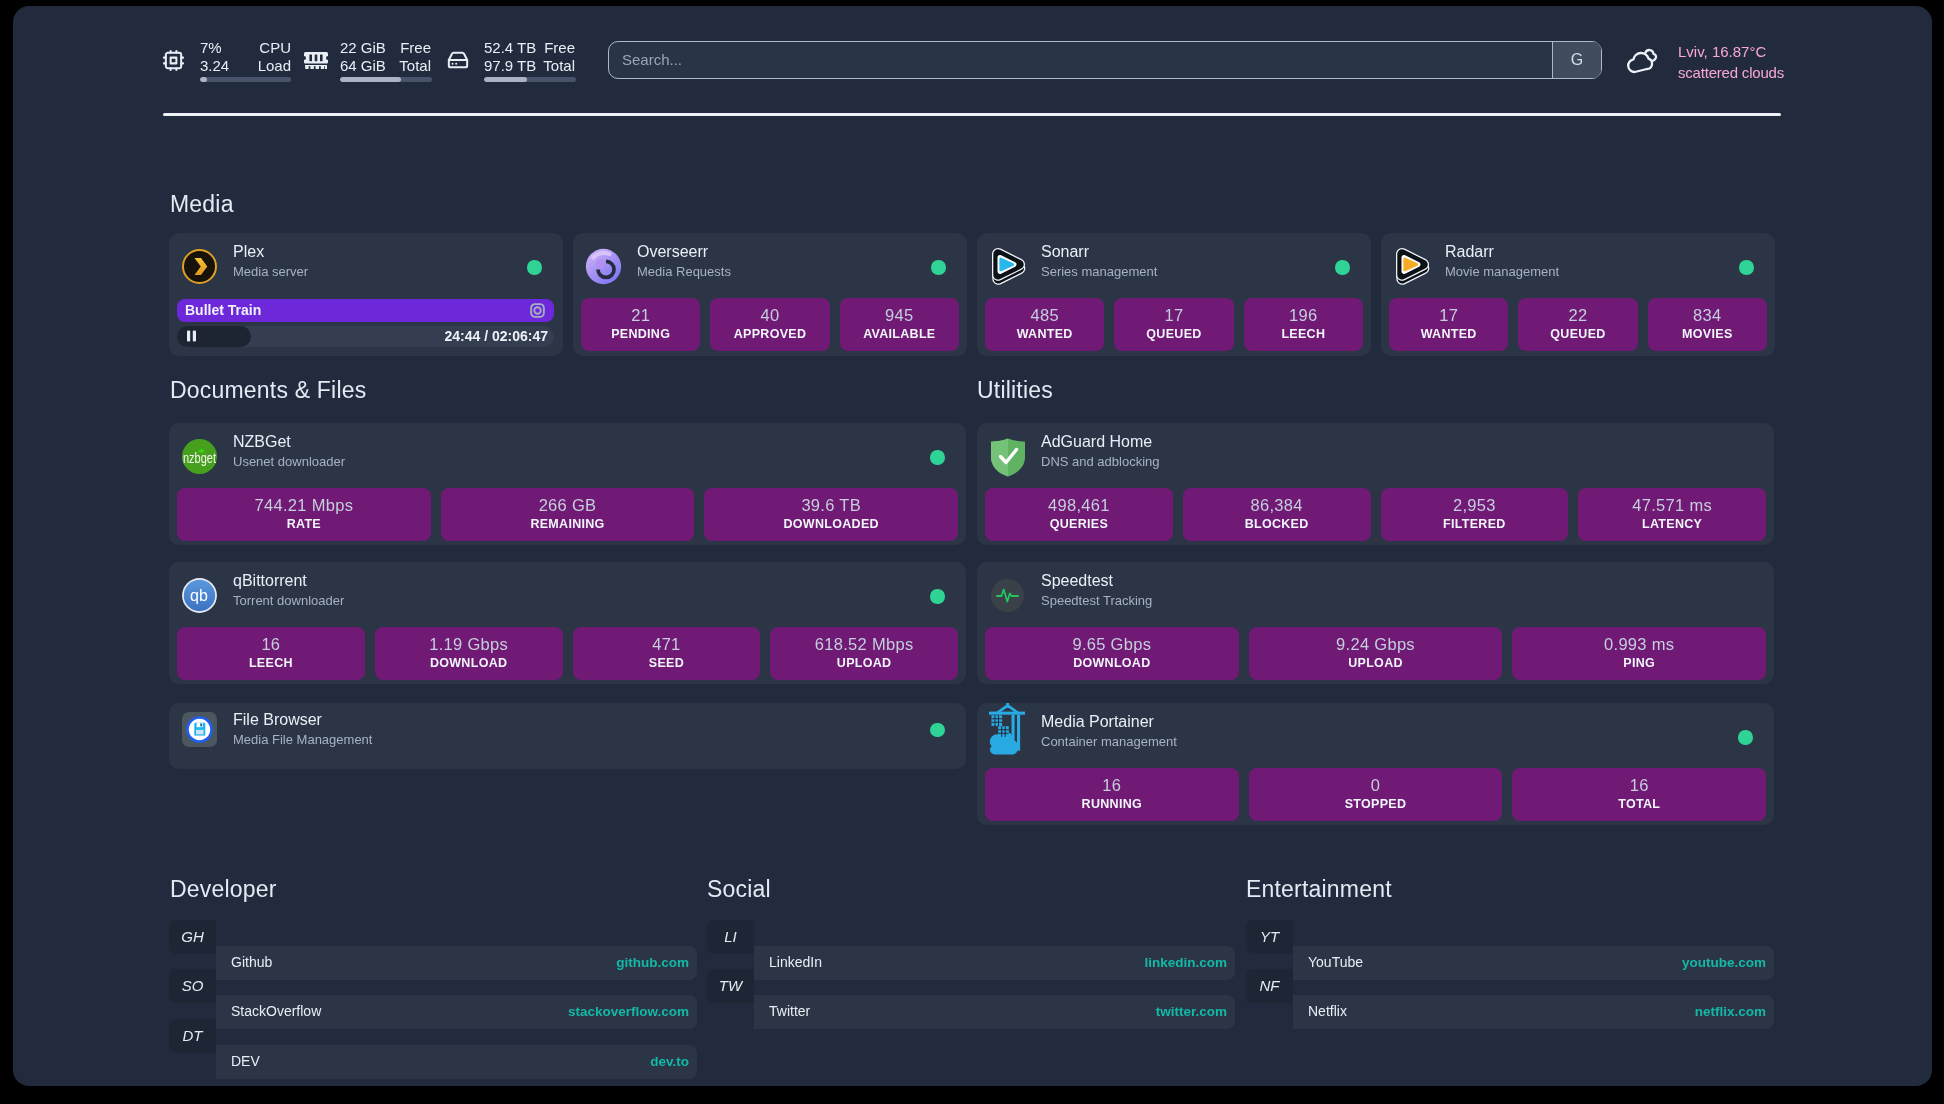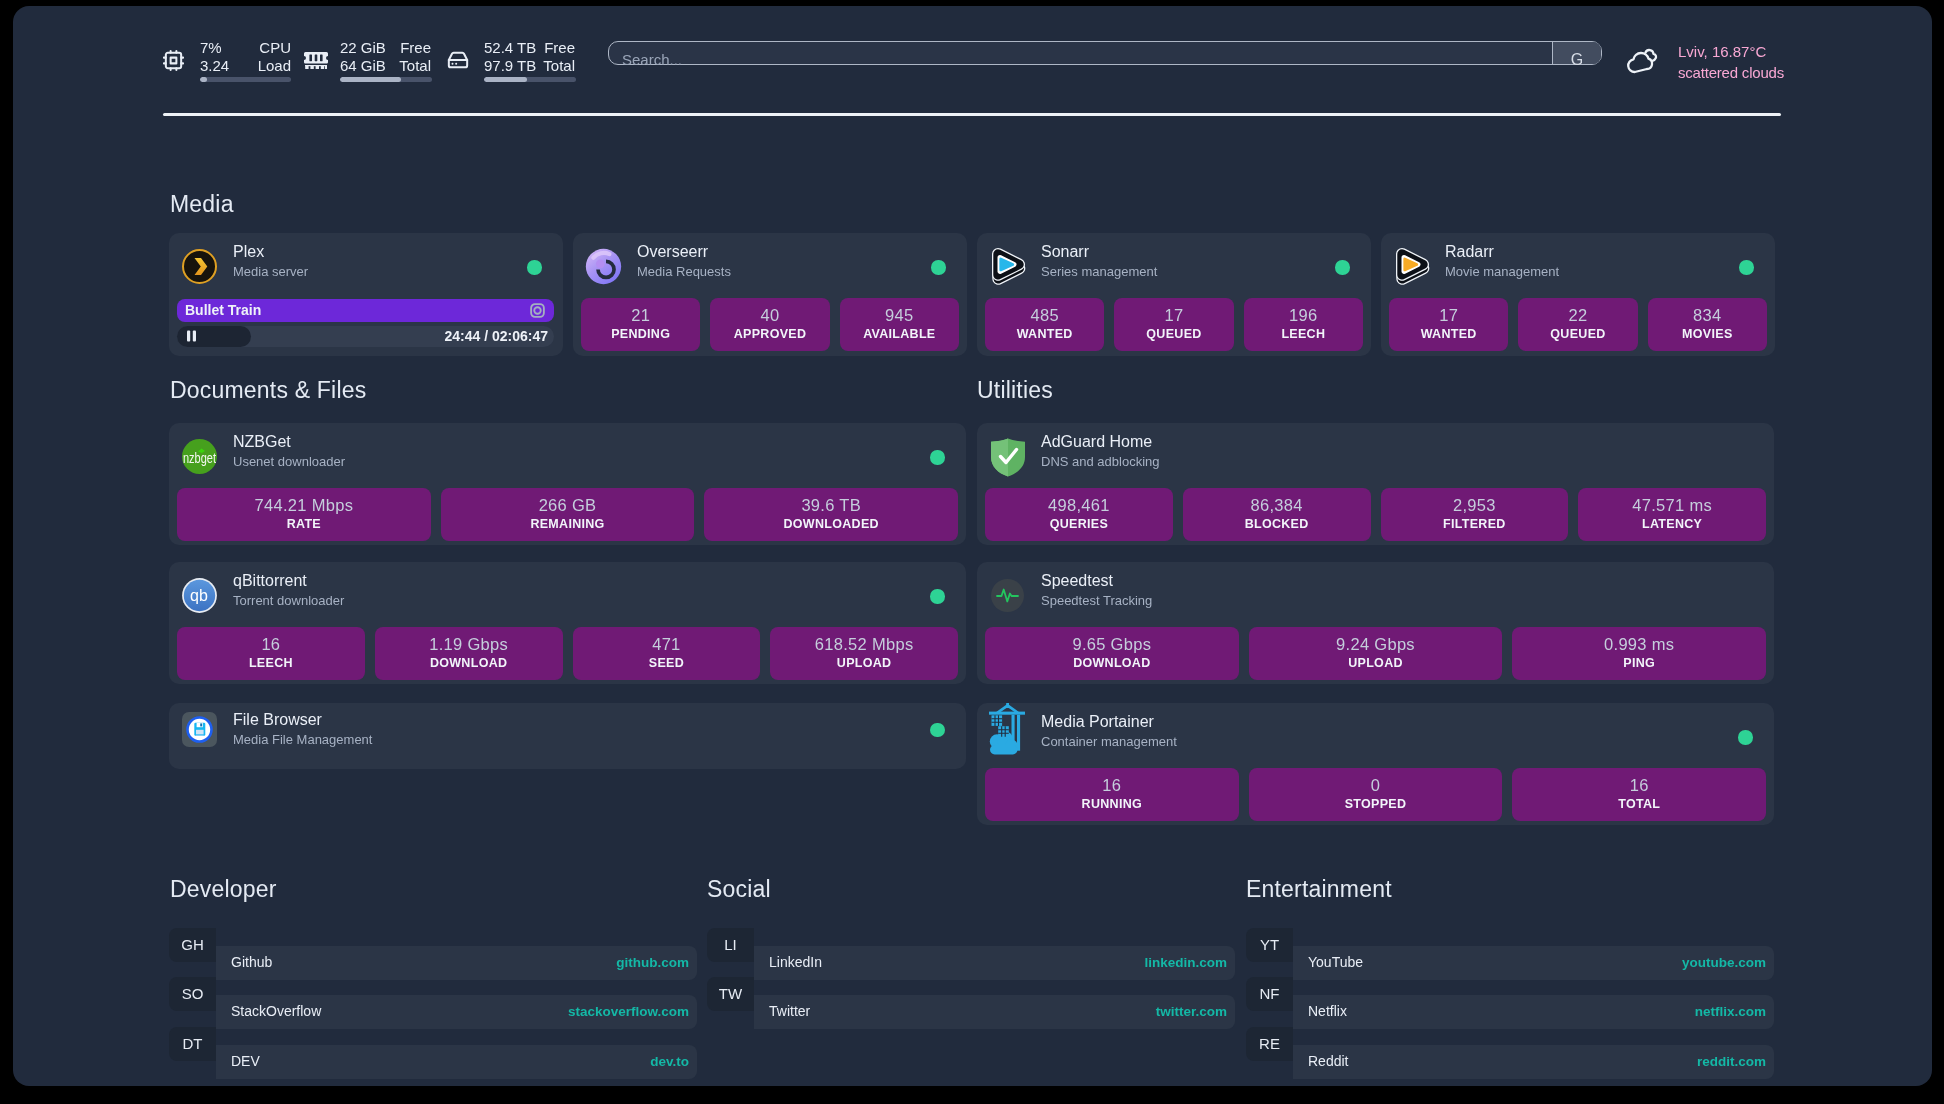--- a/index.html
+++ b/index.html
@@ -8,21 +8,21 @@
 #frame { position:absolute; left:13px; top:6px; width:1919px; height:1080px;
   background:#212b3d; border-radius:16px; overflow:hidden; }
 .abs { position:absolute; }
 
 .resicon { position:absolute; top:41px; color:#e9eef6; }
 .restxt { position:absolute; top:33px; width:91px; font-size:15px; line-height:17.5px; color:#e9eef6; }
 .restxt .r1, .restxt .r2 { display:flex; justify-content:space-between; }
 .bar { position:absolute; top:71px; height:4.5px; border-radius:3px; background:#49536a; overflow:hidden; }
 .bar i { display:block; height:100%; background:#aab3c5; border-radius:3px; }
 
-#search { position:absolute; left:595px; top:35px; width:994px; height:24px;
+#search { position:absolute; left:595px; top:35px; width:994px; height:38px;
   background:#2a3447; border:1.6px solid #aeb7c6; border-radius:10px; }
 #search .ph { position:absolute; left:13px; top:9px; font-size:15px; color:#9aa5b8; }
 #search .gbtn { position:absolute; right:0; top:0; width:49px; height:100%;
   background:#424c5f; border-left:1.6px solid #aeb7c6; border-radius:0 7.5px 7.5px 0;
   color:#d6dce6; font-size:16px; text-align:center; line-height:35px; }
 
 #weather { position:absolute; left:1665px; top:34.5px; color:#f9a8d4; }
 #weather .t1 { font-size:15px; line-height:21px; }
 #weather .t2 { font-size:15px; line-height:21px; letter-spacing:-0.2px; }
 #divider { position:absolute; left:150px; top:107px; width:1618px; height:2.5px; background:#eef2f7; border-radius:2px; }
@@ -32,22 +32,22 @@
 .svc-icon { position:absolute; left:13px; top:16px; width:35px; height:35px; }
 .svc-title { position:absolute; left:64px; top:10px; font-size:16px; font-weight:500; color:#eaeff7; }
 .svc-sub { position:absolute; left:64px; top:31px; font-size:13px; color:#a7b2c4; }
 .dot { position:absolute; width:14.5px; height:14.5px; border-radius:50%; background:#2ed395; right:21.5px; top:27px; }
 .statrow { position:absolute; left:8px; right:8px; top:65px; height:53px; display:flex; gap:10px; }
 .stat { flex:1; background:#701a75; border-radius:8px; text-align:center; padding-top:8px; }
 .stat .n { font-size:16.5px; color:#c5cedc; line-height:19.5px; letter-spacing:0.3px; }
 .stat .l { font-size:12.5px; font-weight:bold; color:#f2f5fa; line-height:17px; letter-spacing:0.3px; }
 
 .bm { position:absolute; width:528px; height:34px; }
-.bm .ab { position:absolute; left:0; top:8px; width:47px; height:34px; background:#1d2634;
-  border-radius:8px 0 0 8px; color:#e6ebf3; font-size:15px; text-align:center; line-height:34px; }
+.bm .ab { position:absolute; left:0; top:0; width:47px; height:34px; background:#1d2634;
+  border-radius:8px 0 0 8px; color:#e6ebf3; font-size:15px; text-align:center; line-height:34px;font-style:italic; }
 .bm .pill { position:absolute; left:47px; right:0; top:0; height:34px; background:#2b3546;
   border-radius:0 8px 8px 0;margin-top:26px; }
 .bm .nm { position:absolute; left:15px; top:8px; font-size:14px; color:#e9eef6; }
 .bm .url { position:absolute; right:8px; top:9px; font-size:13.5px; color:#14b8a6;font-weight:bold; }
 
 .plexrow1 { position:absolute; left:8px; right:9px; top:66px; height:23px; background:#6d28d9; border-radius:8px; }
 .plexrow1 .bt { position:absolute; left:8px; top:3px; font-size:14px; font-weight:600; color:#eef2f8; }
 .plexrow1 .cam { position:absolute; right:8px; top:3px; }
 .plexrow2 { position:absolute; left:8px; right:9px; top:92.5px; height:21px; background:#343e50; border-radius:10.5px; }
 .plexrow2 .pfill { position:absolute; left:0; top:0; width:74px; height:21px; background:#1d2533; border-radius:10.5px; }
@@ -505,20 +505,13 @@
         <span class="url">youtube.com</span>
       </div>
     </div>
   <div class="bm" style="left:1233px; top:963px;">
       <div class="ab">NF</div>
       <div class="pill">
         <span class="nm">Netflix</span>
         <span class="url">netflix.com</span>
       </div>
     </div>
-  <div class="bm" style="left:1233px; top:1013px;">
-      <div class="ab">RE</div>
-      <div class="pill">
-        <span class="nm">Reddit</span>
-        <span class="url">reddit.com</span>
-      </div>
-    </div>
 </div>
 
 </body></html>

